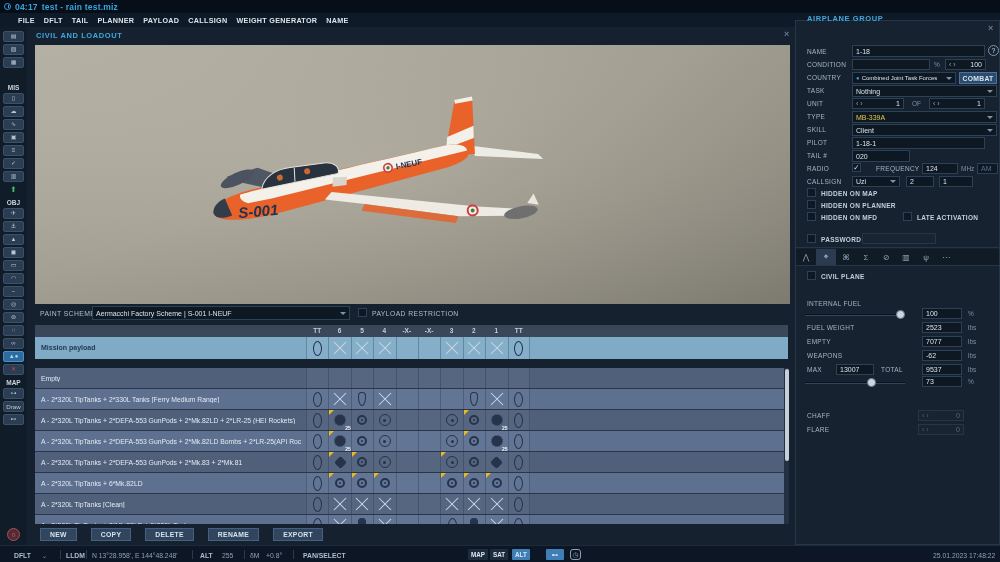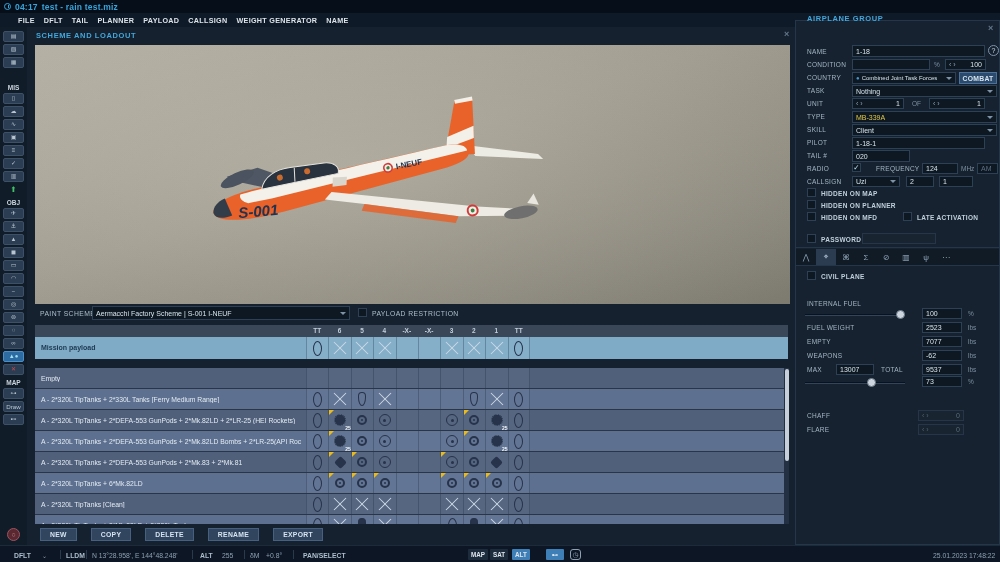--- a/index.html
+++ b/index.html
@@ -144,21 +144,21 @@
     <div class="sic">⊶</div>
     <div class="sic" style="font-size: 6.2px;">Draw</div>
     <div class="sic">⊷</div>
     <div class="sspacer"></div>
     <div class="sic redround">○</div>
   </div>
 
 <div id="mainpanel-bg"></div>
 <div id="rightpanel-bg"></div>
 
-<div class="ptitle" style="left:36px;top:31px">SCHEME AND LOADOUT</div>
+<div class="ptitle" style="left:36px;top:31px">CIVIL AND LOADOUT</div>
 <div class="closex" style="left:784px;top:30px">×</div>
 
 <svg id="viewer" viewBox="0 0 755 259" xmlns="http://www.w3.org/2000/svg">
   <defs>
     <linearGradient id="sky" x1="0" y1="0" x2="1" y2="1">
       <stop offset="0" stop-color="#b3afa2"></stop>
         <stop offset=".45" stop-color="#a09c8f"></stop>
         <stop offset="1" stop-color="#7d7a70"></stop>
     </linearGradient>
     <radialGradient id="glow" cx=".42" cy=".48" r=".75">

